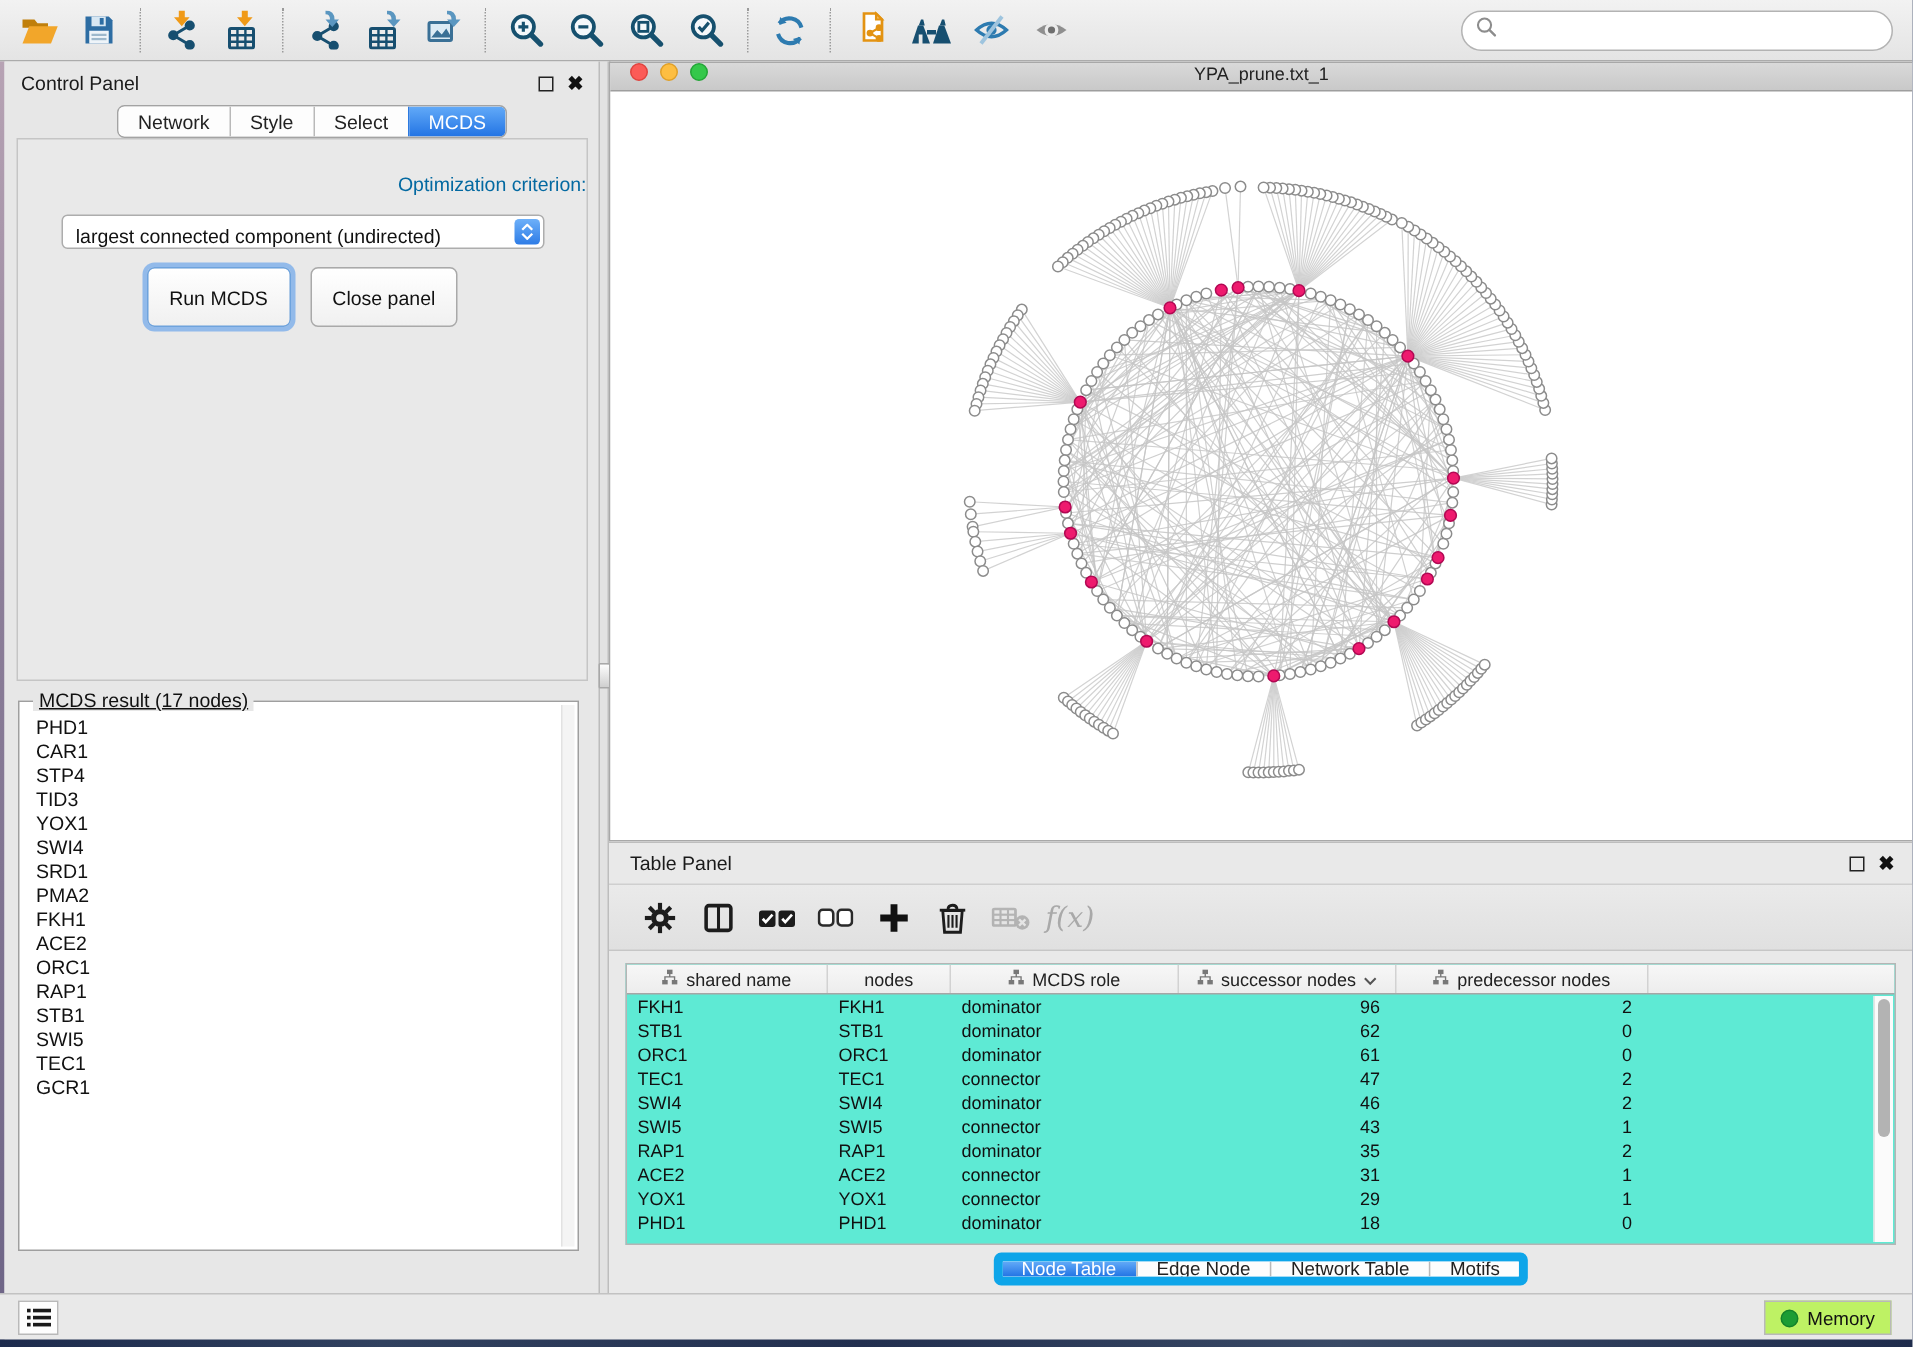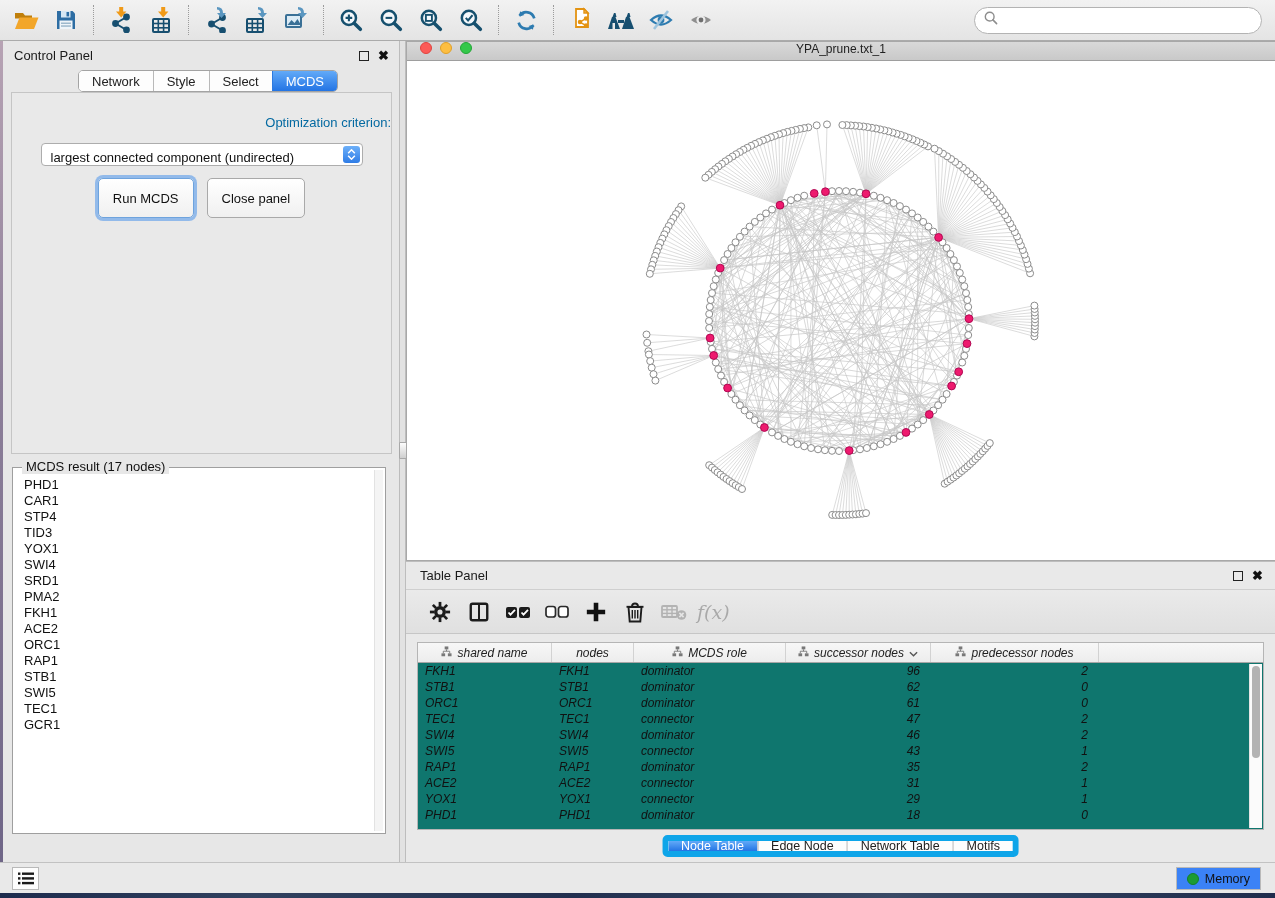--- a/index.html
+++ b/index.html
@@ -52,21 +52,21 @@
     align-items:center; justify-content:center; gap:1px; }
   .btn-row { display:flex; justify-content:center; gap:13px; margin-top:12px; }
   .mac-btn { height:40px; padding:0 14px; background:linear-gradient(#ffffff,#f0f0f0);
     border:1px solid #a9a9a9; border-radius:5px; font-size:13px; color:#111;
     font-family:"Liberation Sans",sans-serif; }
   .mac-btn.focused { box-shadow:0 0 0 3px rgba(100,162,235,.65); border-color:#6ea3dd; }
 
   .result-group { position:absolute; left:9px; right:13px; top:426px; bottom:28px;
     border:1px solid #9f9f9f; background:#fff; }
   .result-legend { position:absolute; top:-9px; left:9px; background:#e7e7e7; padding:0 4px;
-    font-size:13px; color:#111; }
+    font-size:13px; color:#111;text-decoration:underline; }
   .result-list { position:absolute; inset:3px 12px 2px 2px; overflow:hidden;
     font-size:13px; color:#111; padding:6px 0 0 9px; line-height:16px; }
   .result-scroll { position:absolute; top:2px; bottom:2px; right:2px; width:9px;
     background:#f4f4f4; border-left:1px solid #e2e2e2; }
 
   
   .v-divider { position:absolute; left:400px; top:41px; width:6px; height:821px;
     background:#e2e2e2; border-right:1px solid #bdbdbd; }
   .v-handle { position:absolute; left:-1px; top:401px; width:8px; height:17px;
     background:linear-gradient(#fdfdfd,#cfcfcf); border:1px solid #a8a8a8; border-radius:1px; }
@@ -85,21 +85,21 @@
   .table-panel { position:absolute; left:406px; top:561px; width:869px; height:301px;
     background:#e9e9e9; border-top:1px solid #bdbdbd; }
   .tp-header { height:27px; display:flex; align-items:center; padding:0 12px 0 14px; font-size:13px; color:#1a1a1a; }
   .tp-toolbar { height:45px; background:linear-gradient(#eaeaea,#e0e0e0);
     border-top:1px solid #cfcfcf; border-bottom:1px solid #c6c6c6;
     display:flex; align-items:center; gap:0; padding-left:14px; }
   .tp-tool { width:39px; height:36px; display:flex; align-items:center; justify-content:center; }
   .fx-label { font-family:"DejaVu Serif", serif; font-style:italic; font-size:19px; color:#a9a9a9; margin-left:4px; }
 
   .tbl { position:absolute; left:11px; right:11px; top:80px; height:188px;
-    background:#0f766e; border:1px solid #b5b5b5; overflow:hidden;font-style:italic; }
+    background:#5eead4; border:1px solid #b5b5b5; overflow:hidden; }
   .tbl-head { display:grid; grid-template-columns:134px 82px 152px 145px 168px 1fr;
     height:20px; background:linear-gradient(#f7f7f7,#ededed); border-bottom:1px solid #a6a6a6; }
   .th { display:flex; align-items:center; justify-content:center; gap:5px; font-size:12px;
     color:#222; border-right:1px solid #d2d2d2; overflow:hidden; white-space:nowrap; }
   .th:last-child { border-right:none; }
   .tbl-body { position:absolute; left:0; right:14px; top:20px; bottom:0; overflow:hidden; }
   .tr { display:grid; grid-template-columns:134px 82px 152px 145px 168px 1fr; height:16px; }
   .td { font-size:12px; color:#111; padding:0 7px; line-height:16px; white-space:nowrap; overflow:hidden; }
   .td.num { text-align:right; padding-right:11px; }
   .tbl-scroll { position:absolute; right:1px; top:21px; bottom:1px; width:13px;
@@ -114,21 +114,21 @@
     border-left:1px solid #b9b9b9; background:#fdfdfd; }
   .tp-tab:first-child { border-left:none; }
   .tp-tab.active { background:linear-gradient(#62aaf8,#2374e4); color:#fff; border-left-color:#2d7ae0; }
 
   
   .status-bar { position:absolute; left:0; top:862px; width:1275px; height:31px;
     background:#e9e9e9; border-top:1px solid #c2c2c2; }
   .burger-btn { position:absolute; left:12px; top:4px; width:27px; height:23px;
     background:#fdfdfd; border:1px solid #b9b9b9; display:flex; align-items:center; justify-content:center; }
   .memory-btn { position:absolute; right:14px; top:4px; height:23px; padding:0 10px;
-    background:#3b82f6; border:1px solid #b9b9b9; display:flex; align-items:center; gap:6px; font-size:12.5px; color:#111; }
+    background:#bef264; border:1px solid #b9b9b9; display:flex; align-items:center; gap:6px; font-size:12.5px; color:#111; }
   .mem-dot { width:12px; height:12px; border-radius:50%; background:#1c9c34; border:1px solid #14812a; }
 </style>
 </head>
 <body>
 
 <div class="screen">
 
   <div class="toolbar">
     <div id="toolbar-icons" style="display:flex;align-items:center;">
         <span class="tb-btn">

